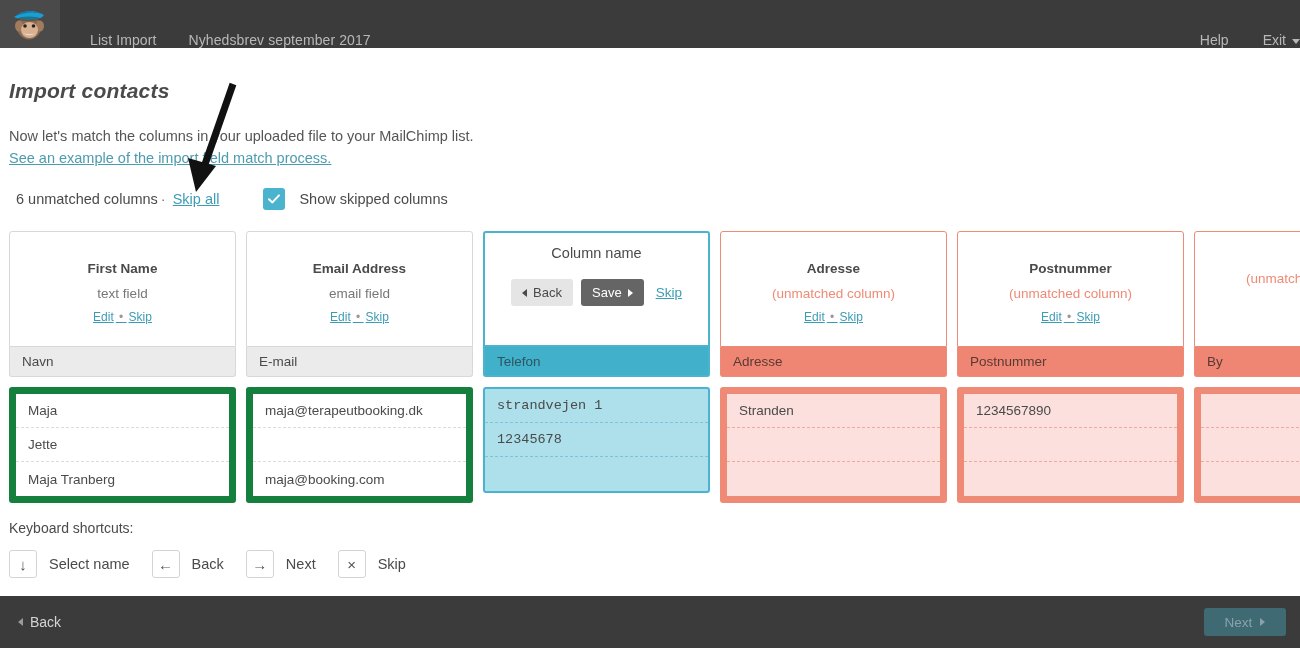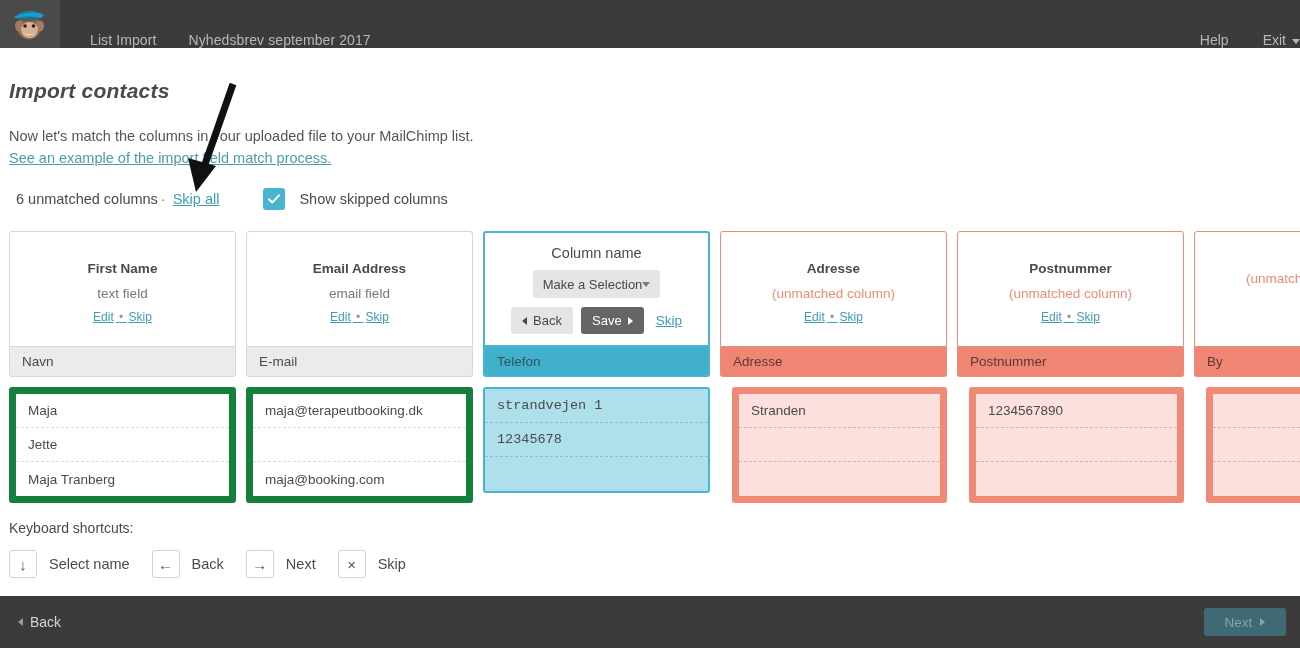--- a/index.html
+++ b/index.html
@@ -100,21 +100,21 @@
     height: 34px; display: flex; align-items: center;
     padding-left: 12px; font-size: 13.5px; color: #4a4a4a;
     border-bottom: 1px dashed #dcdcdc;
   }
   .cell:last-child { border-bottom: none; }
 
   
   .col.unmatched .col-card { border-color: #ef8a76; }
   .col.unmatched .col-type { color: #ef8a76; }
   .col.unmatched .col-header-cell { background:#ee8673; border-color:#ef8a76; color:#5a3a34; }
-  .col.unmatched .col-body { border-color:#ef8a76; background:#fbe0dd;margin-left:12px; }
+  .col.unmatched .col-body { border-color:#ef8a76; background:#fbe0dd; }
   .col.unmatched .cell { border-bottom-color:#f0a99e; }
 
   
   .col.active .col-card {
     border: 2px solid #4ab3cd; border-radius: 3px 3px 0 0;
     height: 116px; align-items: center; padding: 12px 14px 0 14px;
   }
   .col.active .col-header-cell { background:#40b0cb; border: 2px solid #4ab3cd; border-top: none; color:#2f5560; }
   .col.active .col-body { border: 2px solid #4ab3cd; background:#aee0ec; }
   .col.active .cell { border-bottom-color:#79c6da;font-family:Liberation Mono, monospace; }
@@ -253,24 +253,20 @@
       <div class="col-body">
         <div class="cell">maja@terapeutbooking.dk</div>
         <div class="cell"></div>
         <div class="cell">maja@booking.com</div>
       </div>
     </div>
 
     <div class="col active">
       <div class="col-card">
         <div class="active-label">Column name</div>
-        <div class="select-box">
-          <span>Make a Selection</span>
-          <span class="chev"></span>
-        </div>
         <div class="btn-row">
           <div class="btn btn-back">
             <span class="chev-l"></span>
             <span>Back</span>
           </div>
           <div class="btn btn-save">
             <span>Save</span>
             <span class="chev-r"></span>
           </div>
           <a href="#" class="btn-skip">Skip</a>

